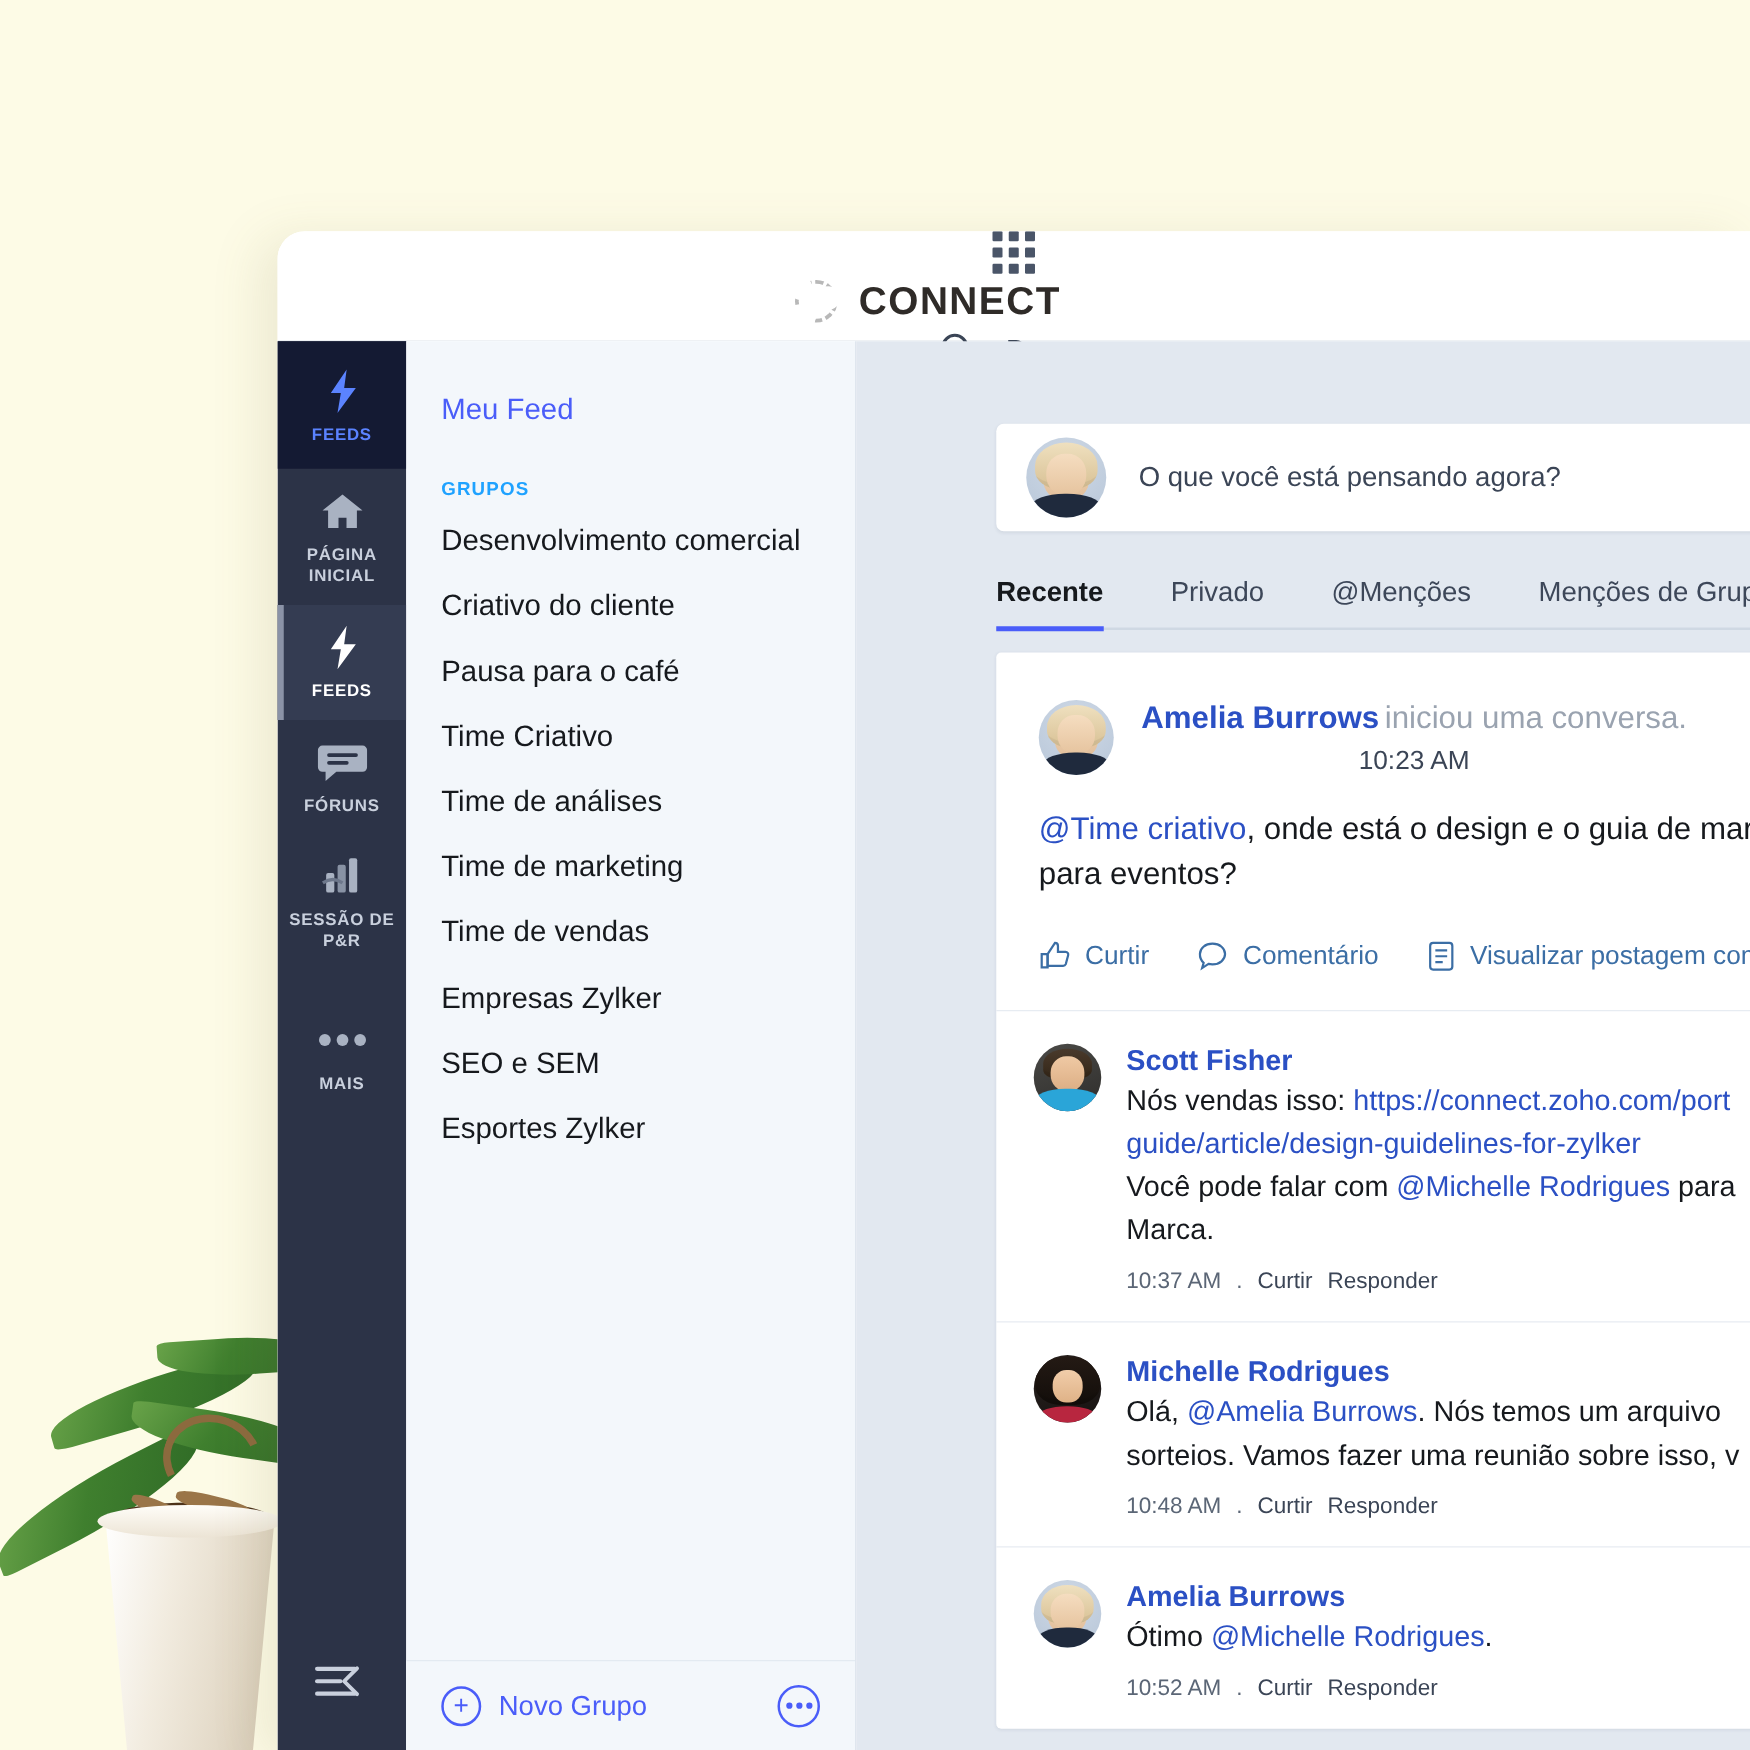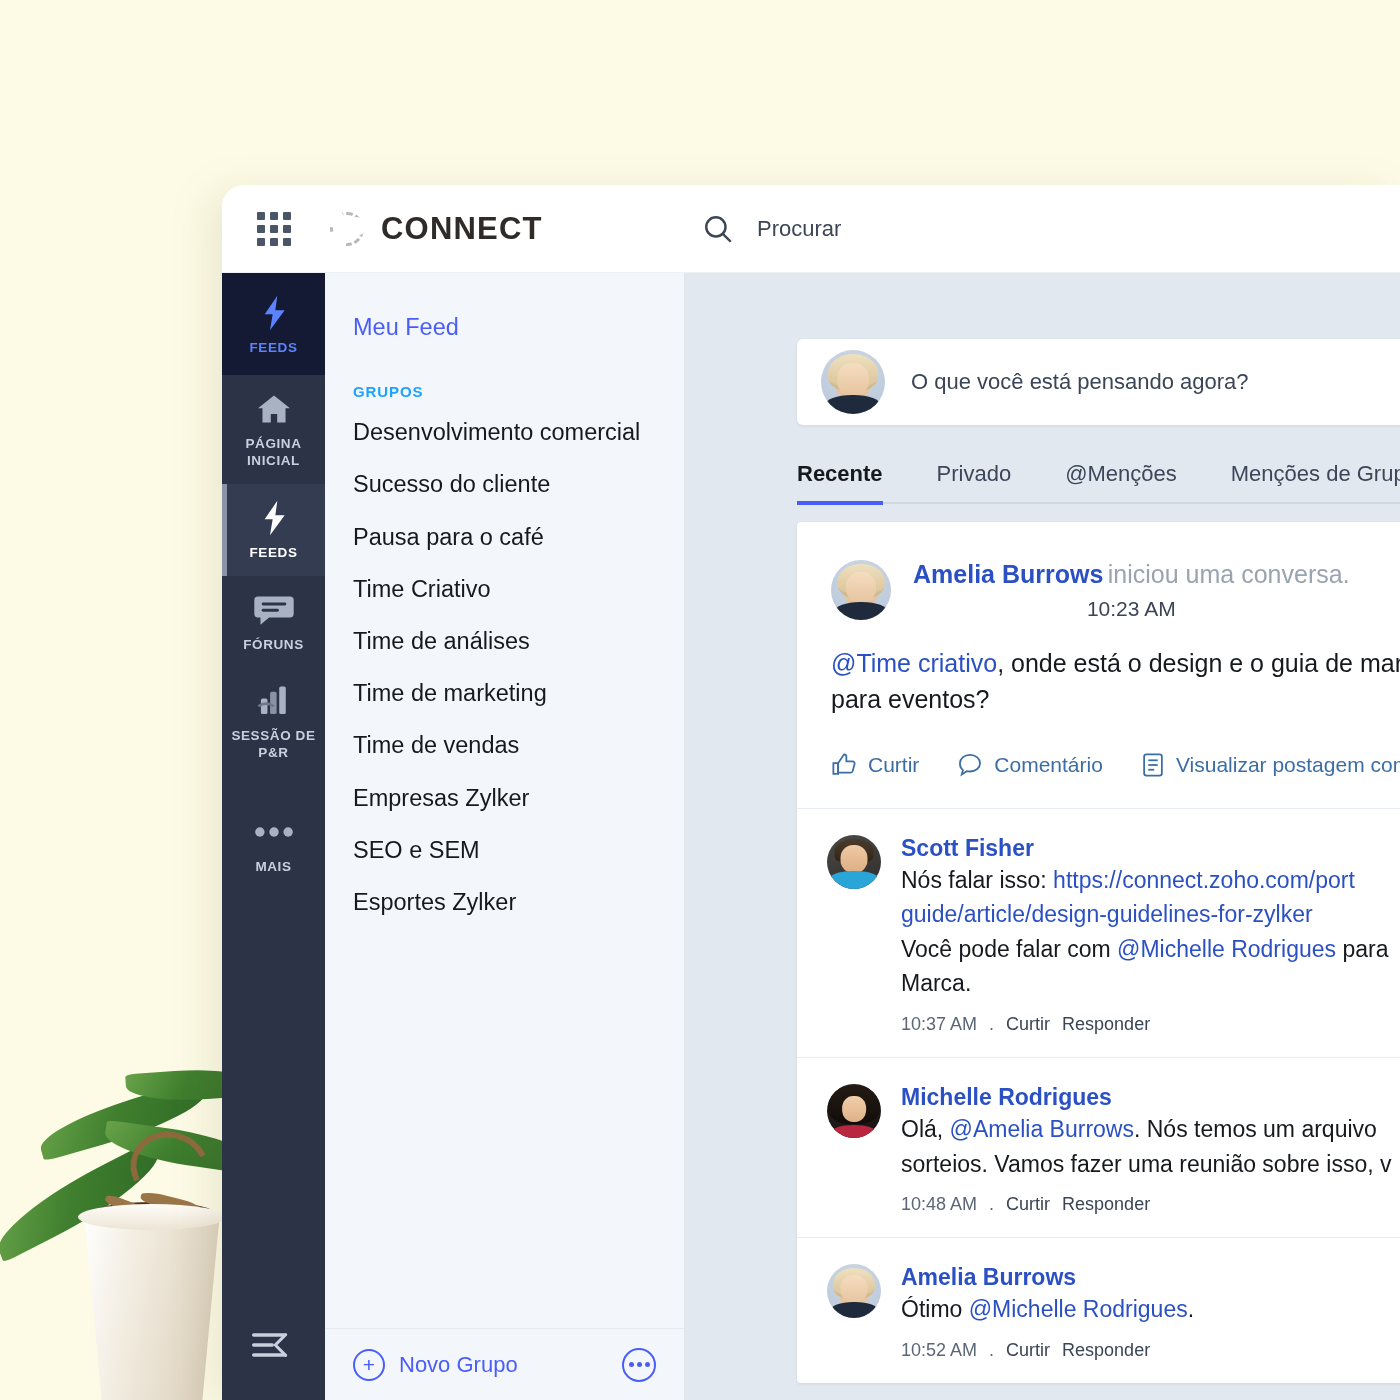--- a/index.html
+++ b/index.html
@@ -67,20 +67,21 @@
     border-radius: 22px 0 0 0;
     box-shadow: -14px 6px 40px rgba(120,115,70,0.13);
     overflow: hidden;
   }
 
   
   #app-header {
     height: 88px; background: #ffffff;
     display: flex; align-items: center;
     border-bottom: 1px solid #eef1f4;
+    flex-direction: column;
   }
   #grid-btn {
     width: 103px; display: flex; align-items: center; justify-content: center;
     cursor: pointer;
   }
   .grid-icon { display: grid; grid-template-columns: repeat(3, 8px); gap: 5px; }
   .grid-icon i { width: 8px; height: 8px; background: #4a5568; border-radius: 1px; display: block; }
 
   #brand { display: flex; align-items: center; gap: 12px; width: 360px; }
   .logo-mark { position: relative; width: 44px; height: 44px; }
@@ -396,21 +397,21 @@
       </div>
     </nav>
 
     <aside id="nav">
       <div id="nav-scroll">
         <div class="nav-link accent">Meu Feed</div>
 
         <div class="nav-section-title">GRUPOS</div>
 
         <div class="nav-link">Desenvolvimento comercial</div>
-        <div class="nav-link">Sucesso do cliente</div>
+        <div class="nav-link">Criativo do cliente</div>
         <div class="nav-link">Pausa para o café</div>
         <div class="nav-link">Time Criativo</div>
         <div class="nav-link">Time de análises</div>
         <div class="nav-link">Time de marketing</div>
         <div class="nav-link">Time de vendas</div>
         <div class="nav-link">Empresas Zylker</div>
         <div class="nav-link">SEO e SEM</div>
         <div class="nav-link">Esportes Zylker</div>
       </div>
 
@@ -499,21 +500,21 @@
         </article>
 
         <div class="comment">
           <span class="avatar a-scott av-54">
               <span class="hair-a"></span>
               <span class="face-a"></span>
             </span>
           <div>
             <div class="c-name">Scott Fisher</div>
             <div class="c-text">
-              <span>Nós falar isso: </span><span class="c-link">https://connect.zoho.com/port</span>
+              <span>Nós vendas isso: </span><span class="c-link">https://connect.zoho.com/port</span>
             </div>
             <div class="c-text"><span class="c-link">guide/article/design-guidelines-for-zylker</span></div>
             <div class="c-text">
               <span>Você pode falar com </span><span class="c-link">@Michelle Rodrigues</span><span> para</span>
             </div>
             <div class="c-text">Marca.</div>
             <div class="c-foot">
               <span>10:37 AM</span>
               <span>.</span>
               <span class="lk">Curtir</span>

